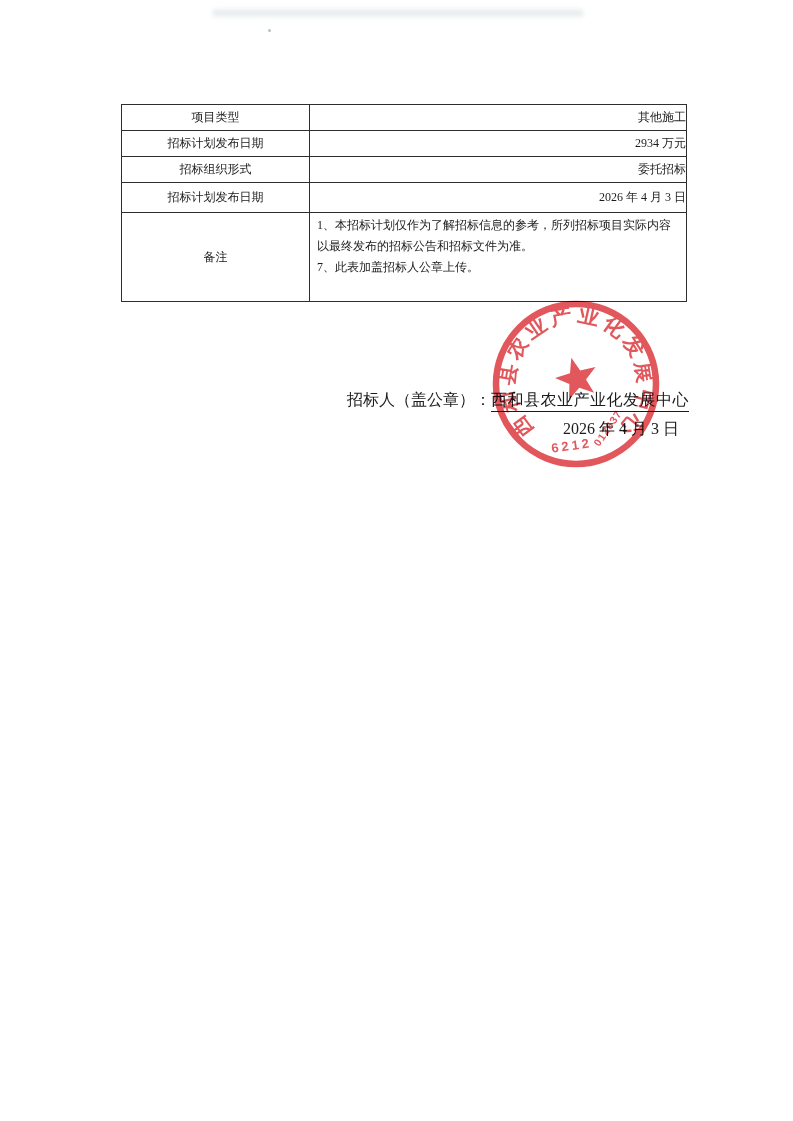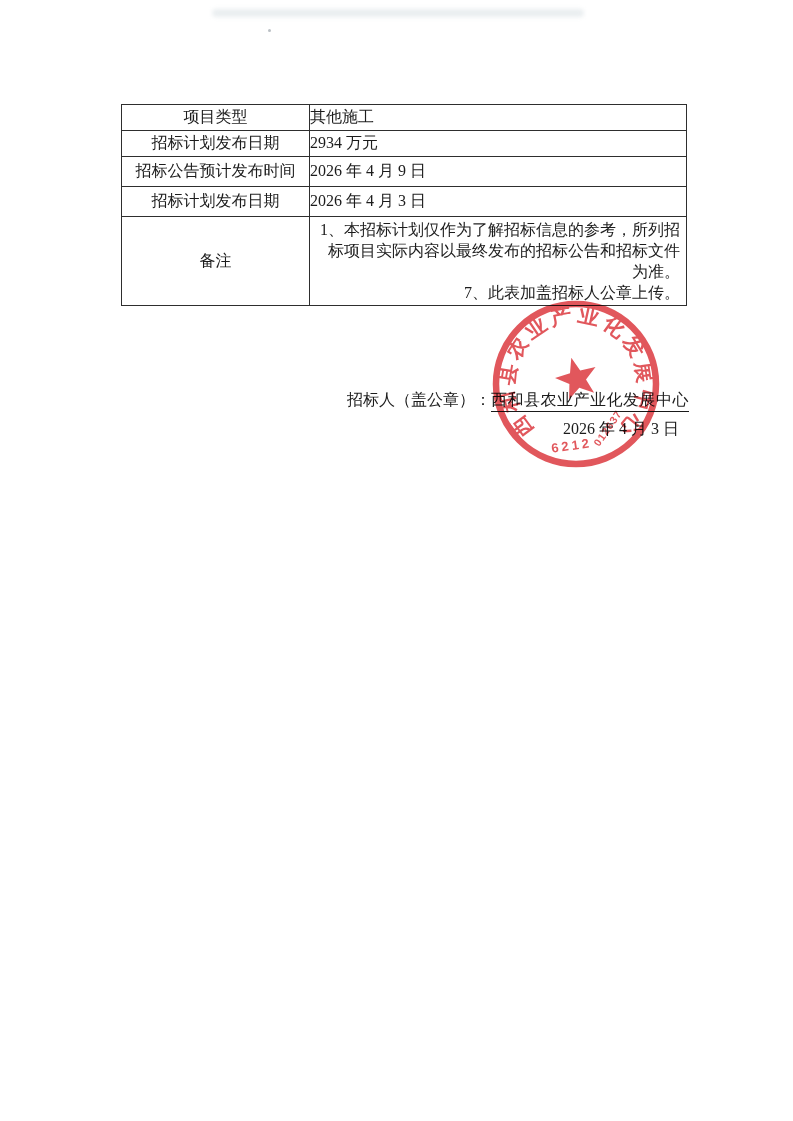--- a/index.html
+++ b/index.html
@@ -32,31 +32,31 @@
   }
   table.bid-table {
     position: absolute;
     left: 121px; top: 104px;
     width: 566px;
     border-collapse: collapse;
     table-layout: fixed;
   }
   .bid-table td {
     border: 1.6px solid #2e2e2e;
-    font-size: 16px;
+    font-size: 12px;
     vertical-align: middle;
   }
   .bid-table col.c1 { width: 188px; }
   .bid-table td.label-cell { text-align: center; }
-  .bid-table td.value-cell { text-align: left; }
+  .bid-table td.value-cell { text-align: right; }
   .bid-table tr.r-sm  { height: 26px; }
   .bid-table tr.r-md  { height: 30px; }
   .bid-table tr.r-lg  { height: 89px; }
   .bid-table td.remark-cell {
-    text-align: right;
+    text-align: left;
     padding: 2px 6px 2px 7px;
     line-height: 21px;
     vertical-align: top;
   }
   .signature-line {
     position: absolute;
     left: 347px; top: 391px;
     font-size: 16px;
     line-height: 21px;
     white-space: nowrap;
@@ -114,23 +114,23 @@
       </colgroup>
     <tbody>
       <tr class="r-sm">
         <td class="label-cell">项目类型</td>
         <td class="value-cell">其他施工</td>
       </tr>
       <tr class="r-sm">
         <td class="label-cell">招标计划发布日期</td>
         <td class="value-cell">2934 万元</td>
       </tr>
-      <tr class="r-md">
-        <td class="label-cell">招标公告预计发布时间</td>
-        <td class="value-cell">2026 年 4 月 9 日</td>
+      <tr class="r-sm">
+        <td class="label-cell">招标组织形式</td>
+        <td class="value-cell">委托招标</td>
       </tr>
       <tr class="r-md">
         <td class="label-cell">招标计划发布日期</td>
         <td class="value-cell">2026 年 4 月 3 日</td>
       </tr>
       <tr class="r-lg">
         <td class="label-cell">备注</td>
         <td class="remark-cell">
           <div>1、本招标计划仅作为了解招标信息的参考，所列招标项目实际内容以最终发布的招标公告和招标文件为准。</div>
           <div>7、此表加盖招标人公章上传。</div>

